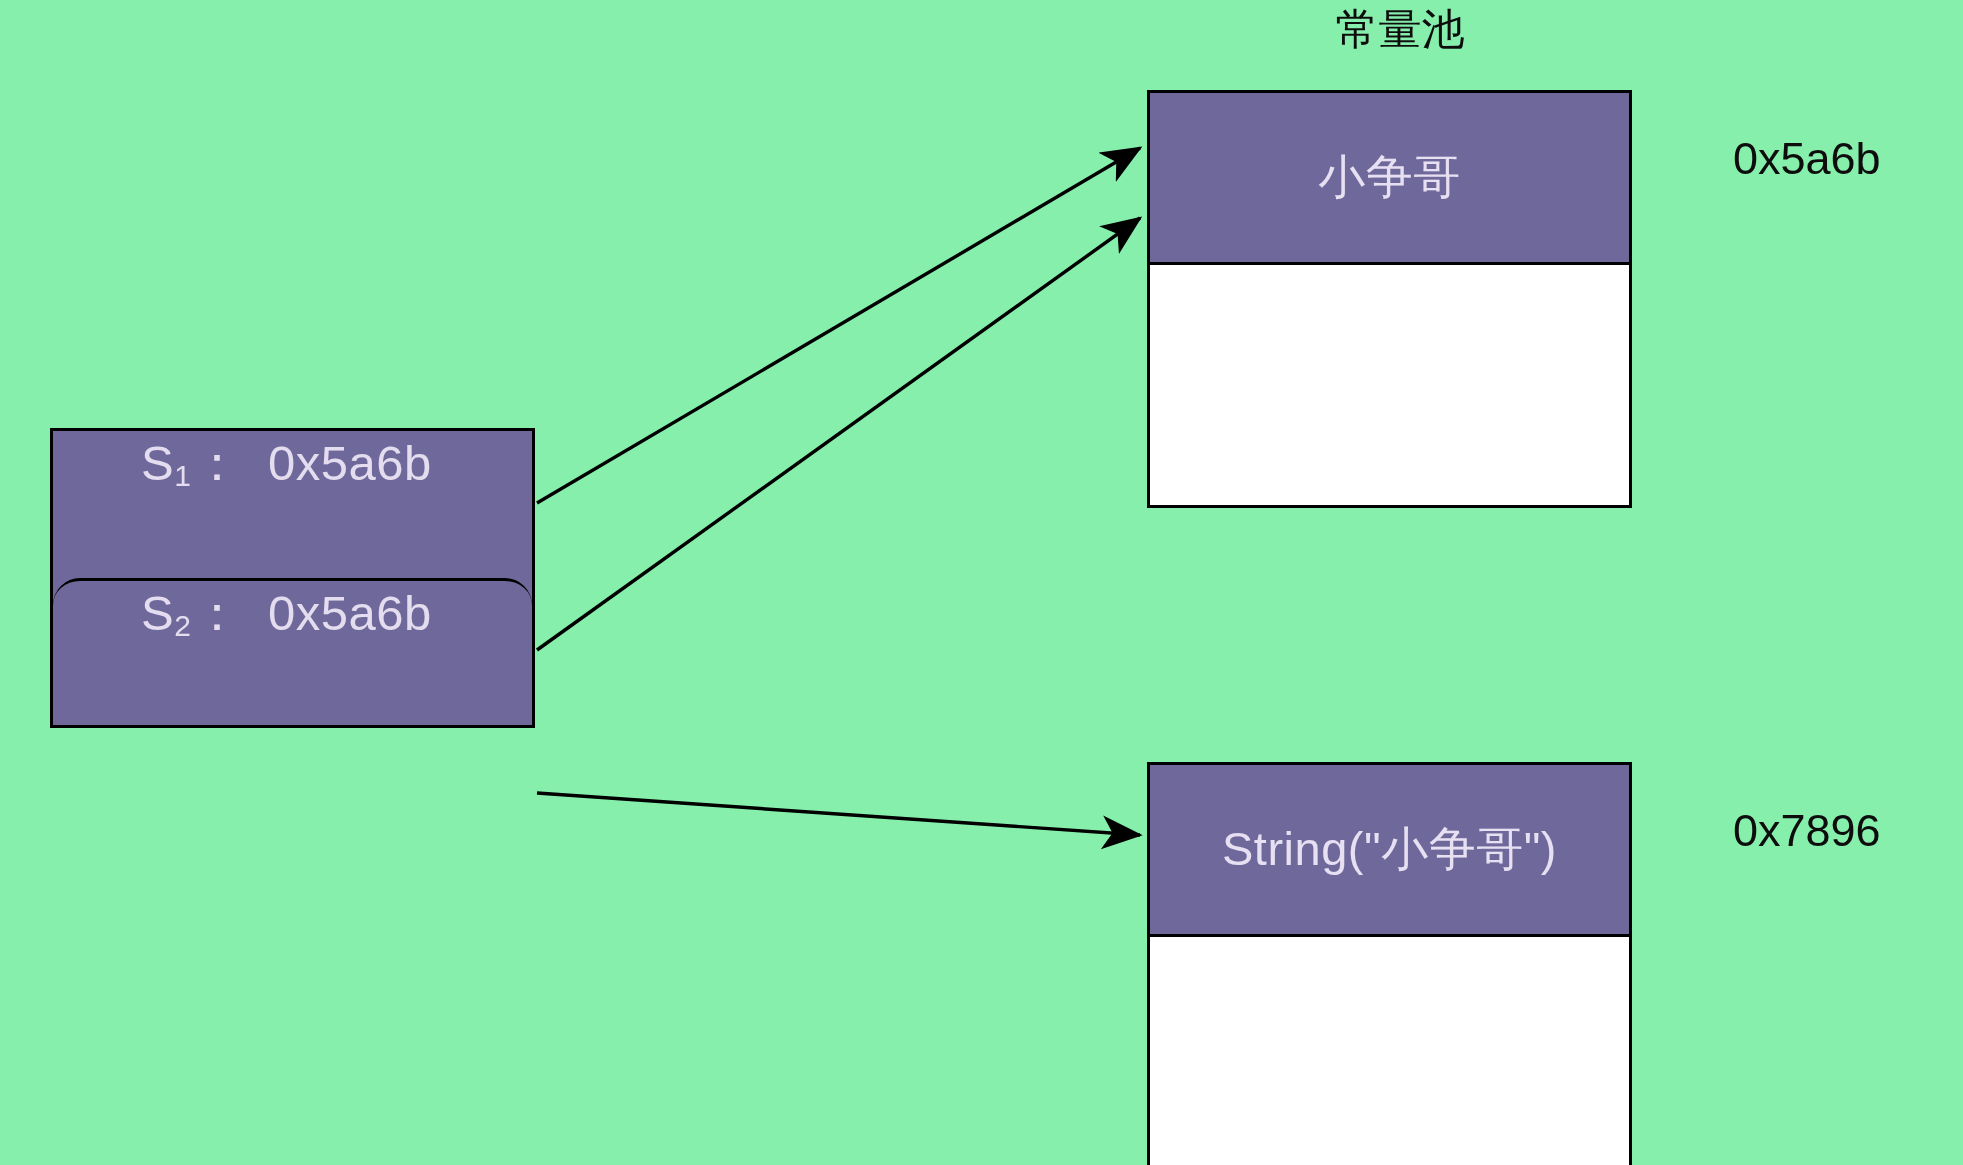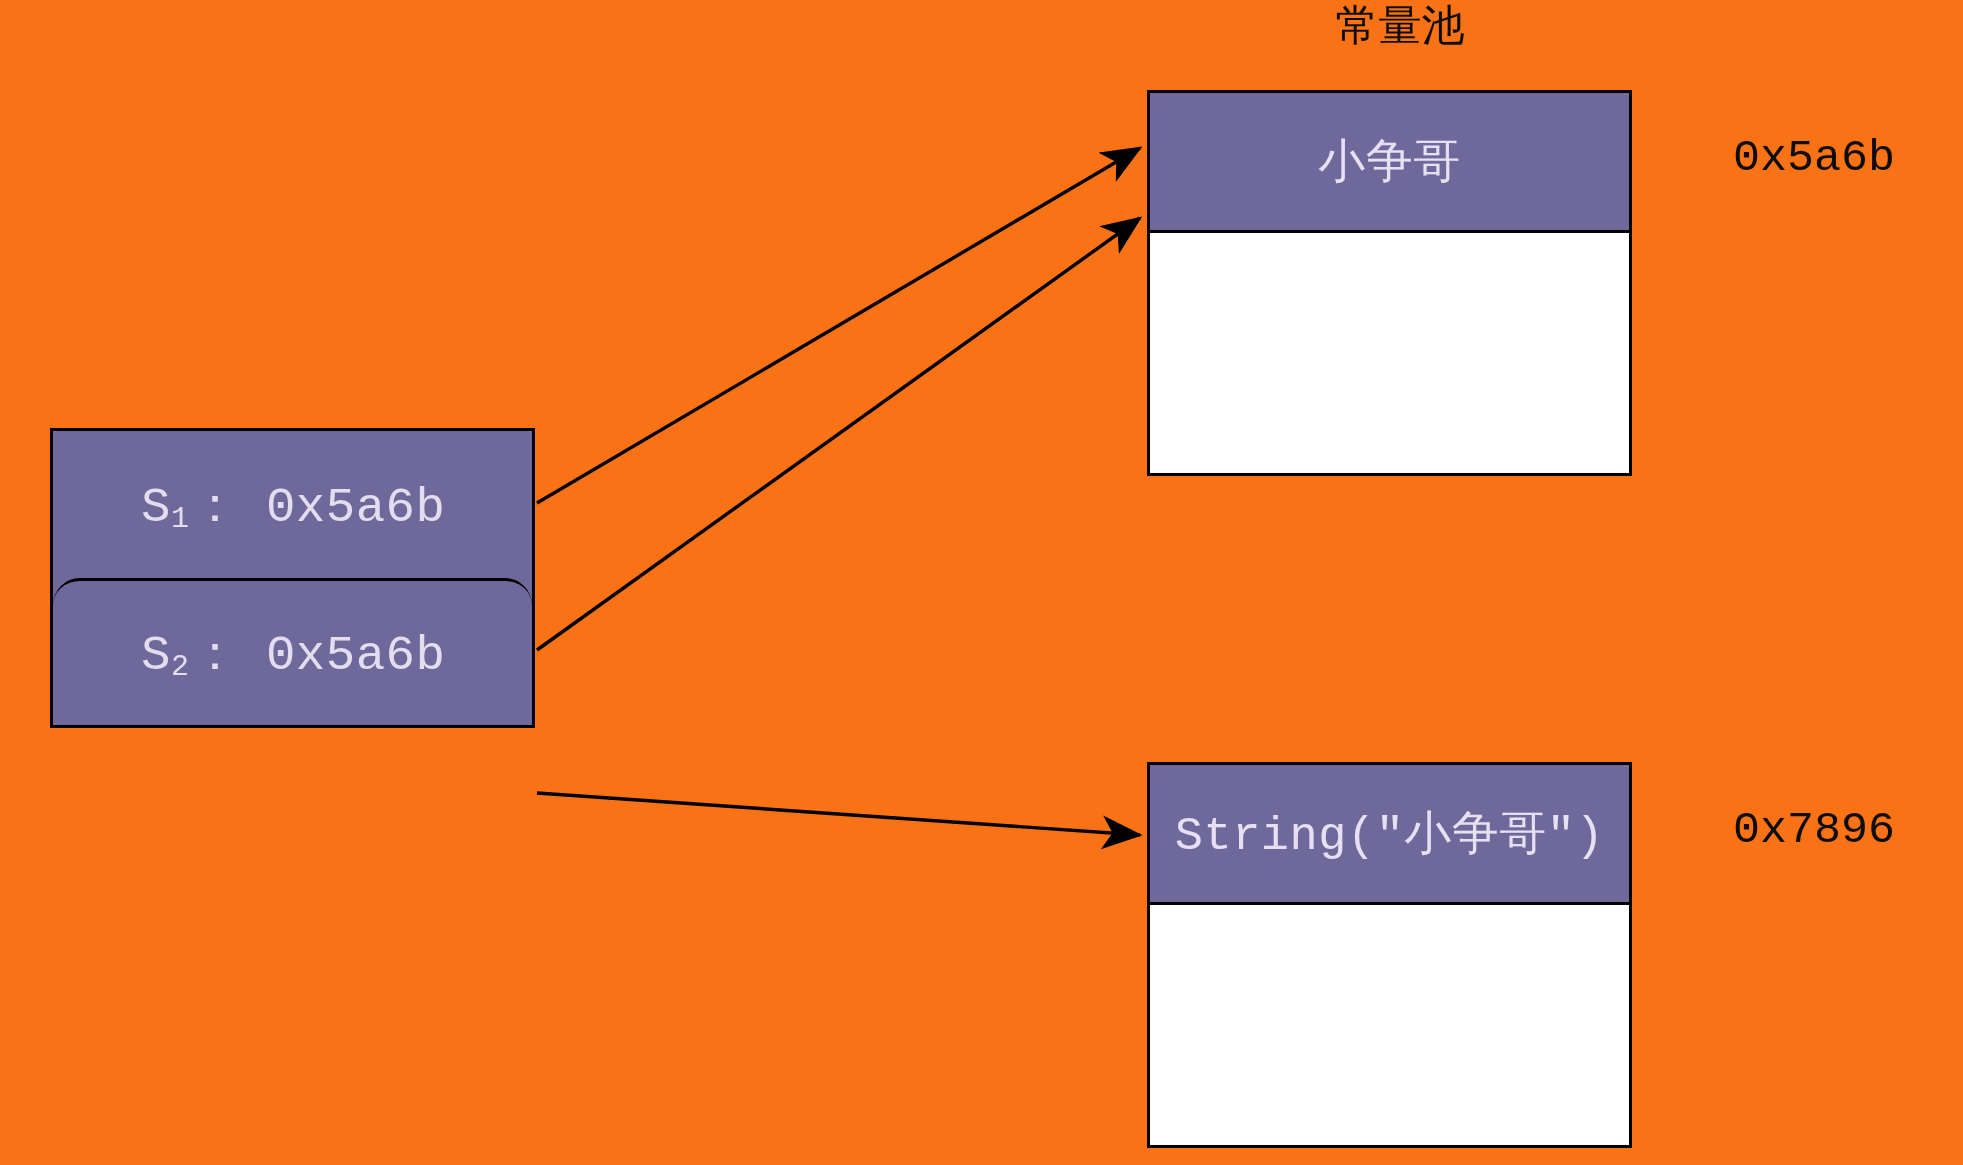--- a/index.html
+++ b/index.html
@@ -5,23 +5,23 @@
 <style>
   html, body {
     margin: 0;
     padding: 0;
     background: #ffffff;
   }
   #canvas {
     position: relative;
     width: 1963px;
     height: 1165px;
-    background: #f97316;
+    background: #86efac;
     overflow: hidden;
-    font-family: Liberation Mono, monospace;
+    font-family: Liberation Sans, sans-serif;
   }
 
   
   #arrows {
     position: absolute;
     left: 0;
     top: 0;
     width: 1963px;
     height: 1165px;
     pointer-events: none;
@@ -48,21 +48,20 @@
     width: 485px;
     border: 3px solid #000000;
     box-sizing: border-box;
     background: #6f699b;
   }
   .var-row {
     height: 147px;
     box-sizing: border-box;
     background: #6f699b;
     display: flex;
-    align-items: center;
     position: relative;
   }
   .var-row + .var-row {
     border-top: 3px solid #000000;
     border-radius: 27px;
   }
   .var-label {
     font-size: 49px;
     color: #e4dcef;
     white-space: nowrap;
@@ -86,21 +85,21 @@
     position: absolute;
     width: 485px;
     border: 3px solid #000000;
     box-sizing: border-box;
     background: #ffffff;
   }
   #pool-box-top { left: 1147px; top: 90px; }
   #pool-box-bottom { left: 1147px; top: 762px; }
 
   .pool-header {
-    height: 140px;
+    height: 172px;
     background: #6f699b;
     border-bottom: 3px solid #000000;
     box-sizing: border-box;
     display: flex;
     align-items: center;
     justify-content: center;
   }
   .pool-header-text {
     font-size: 47px;
     color: #e7dff2;

